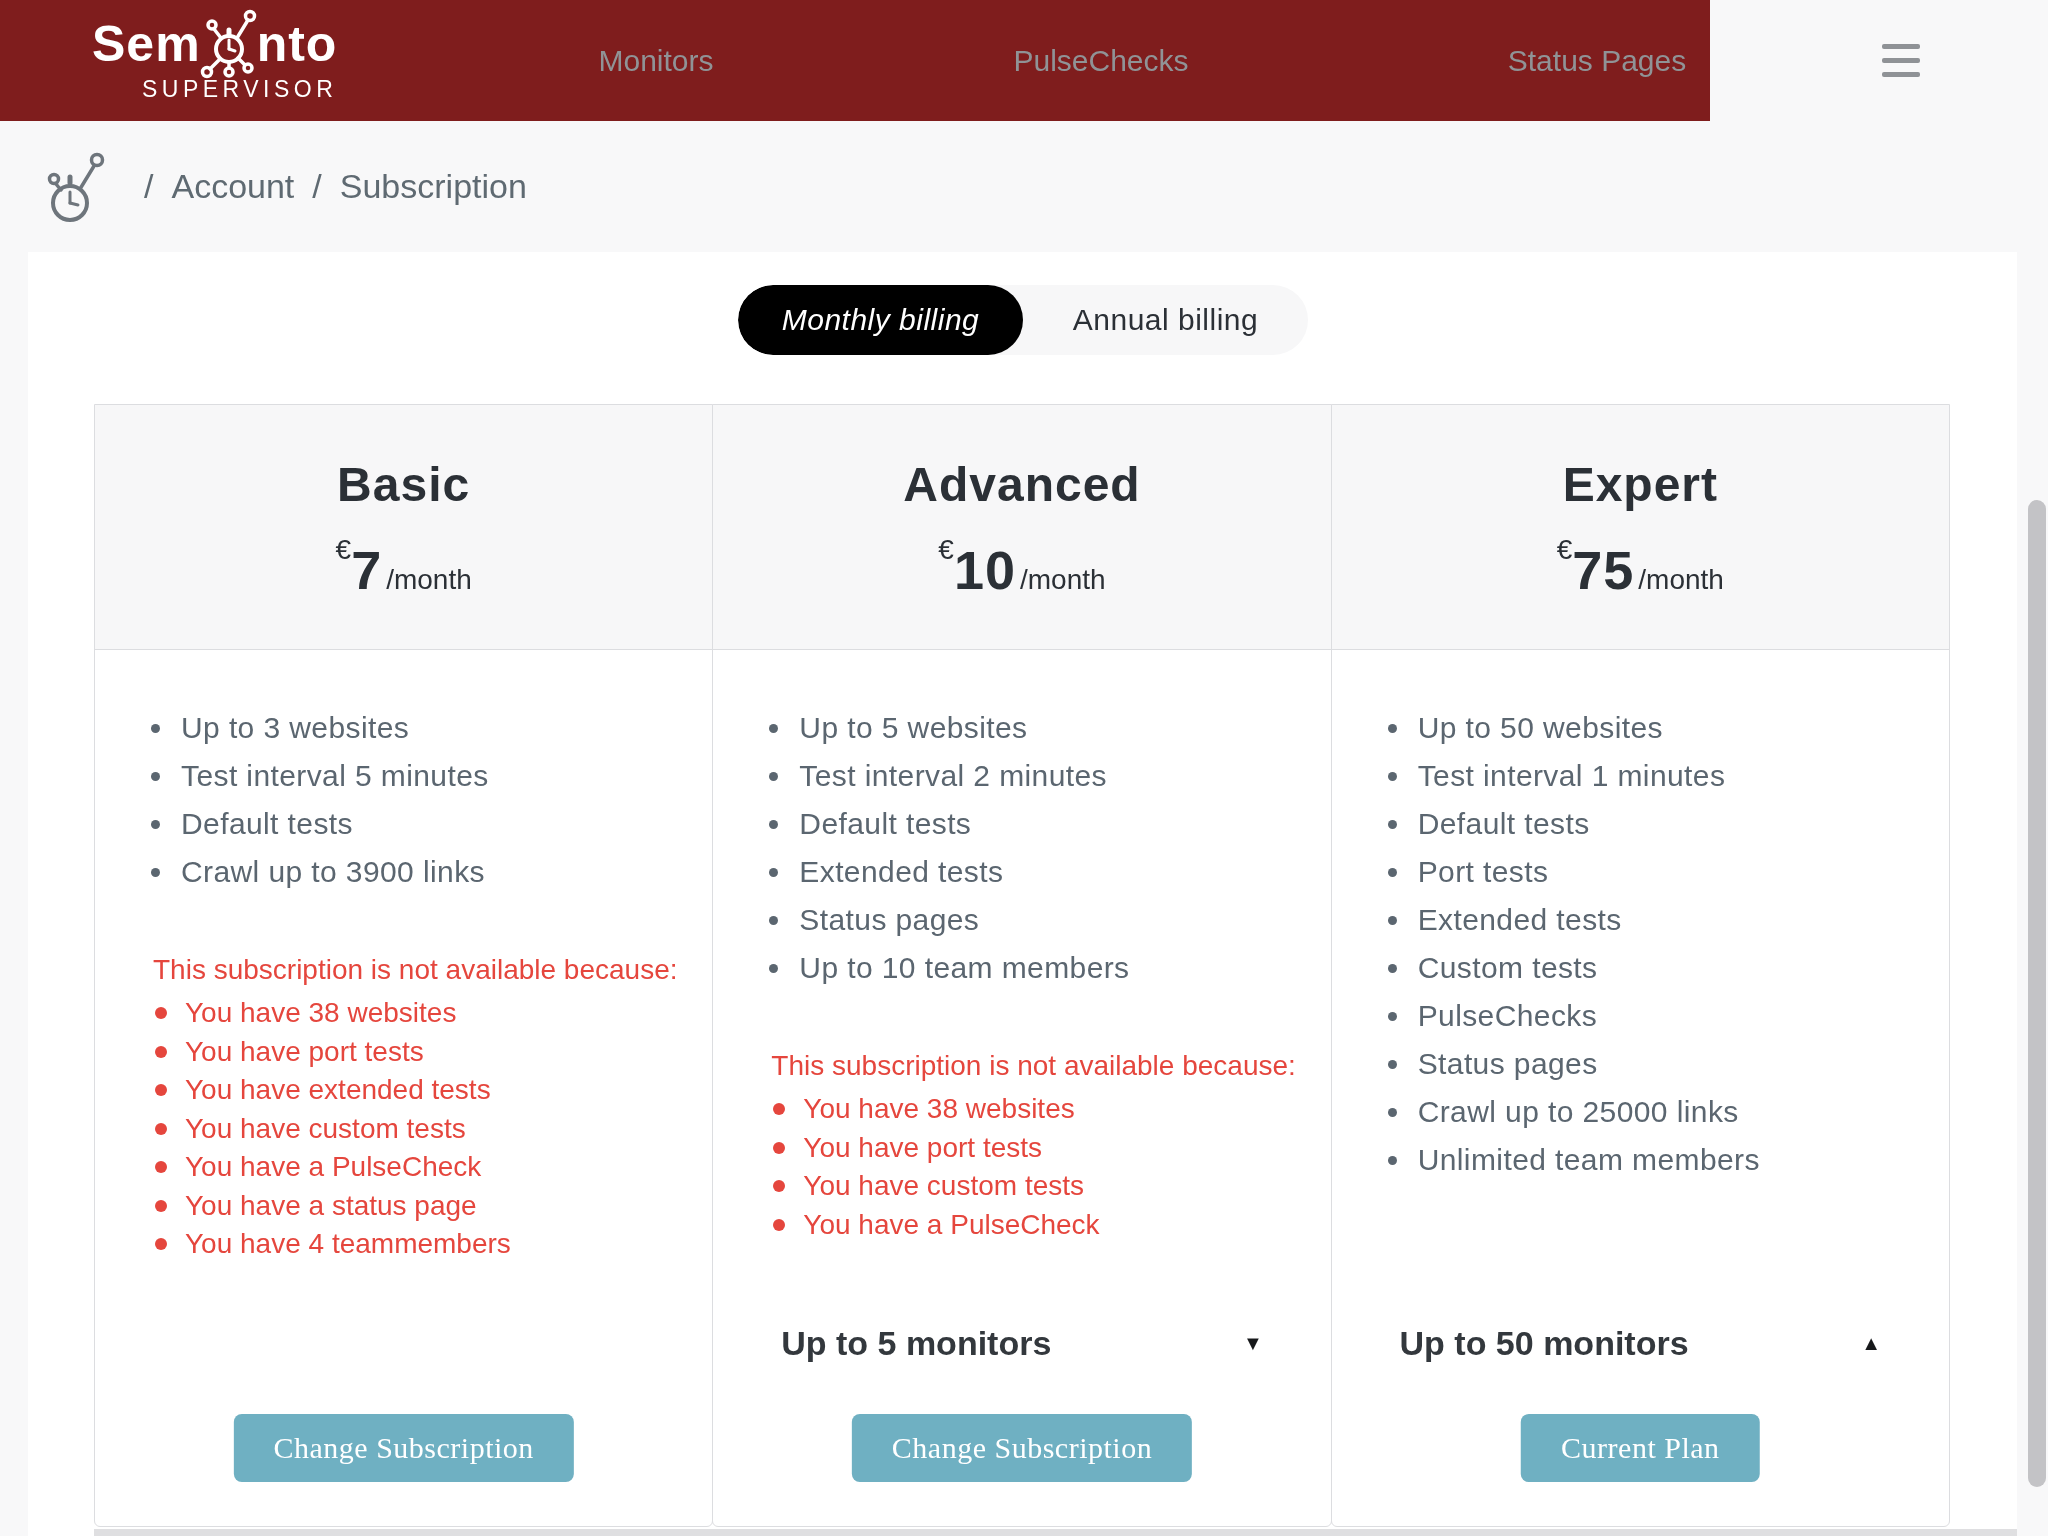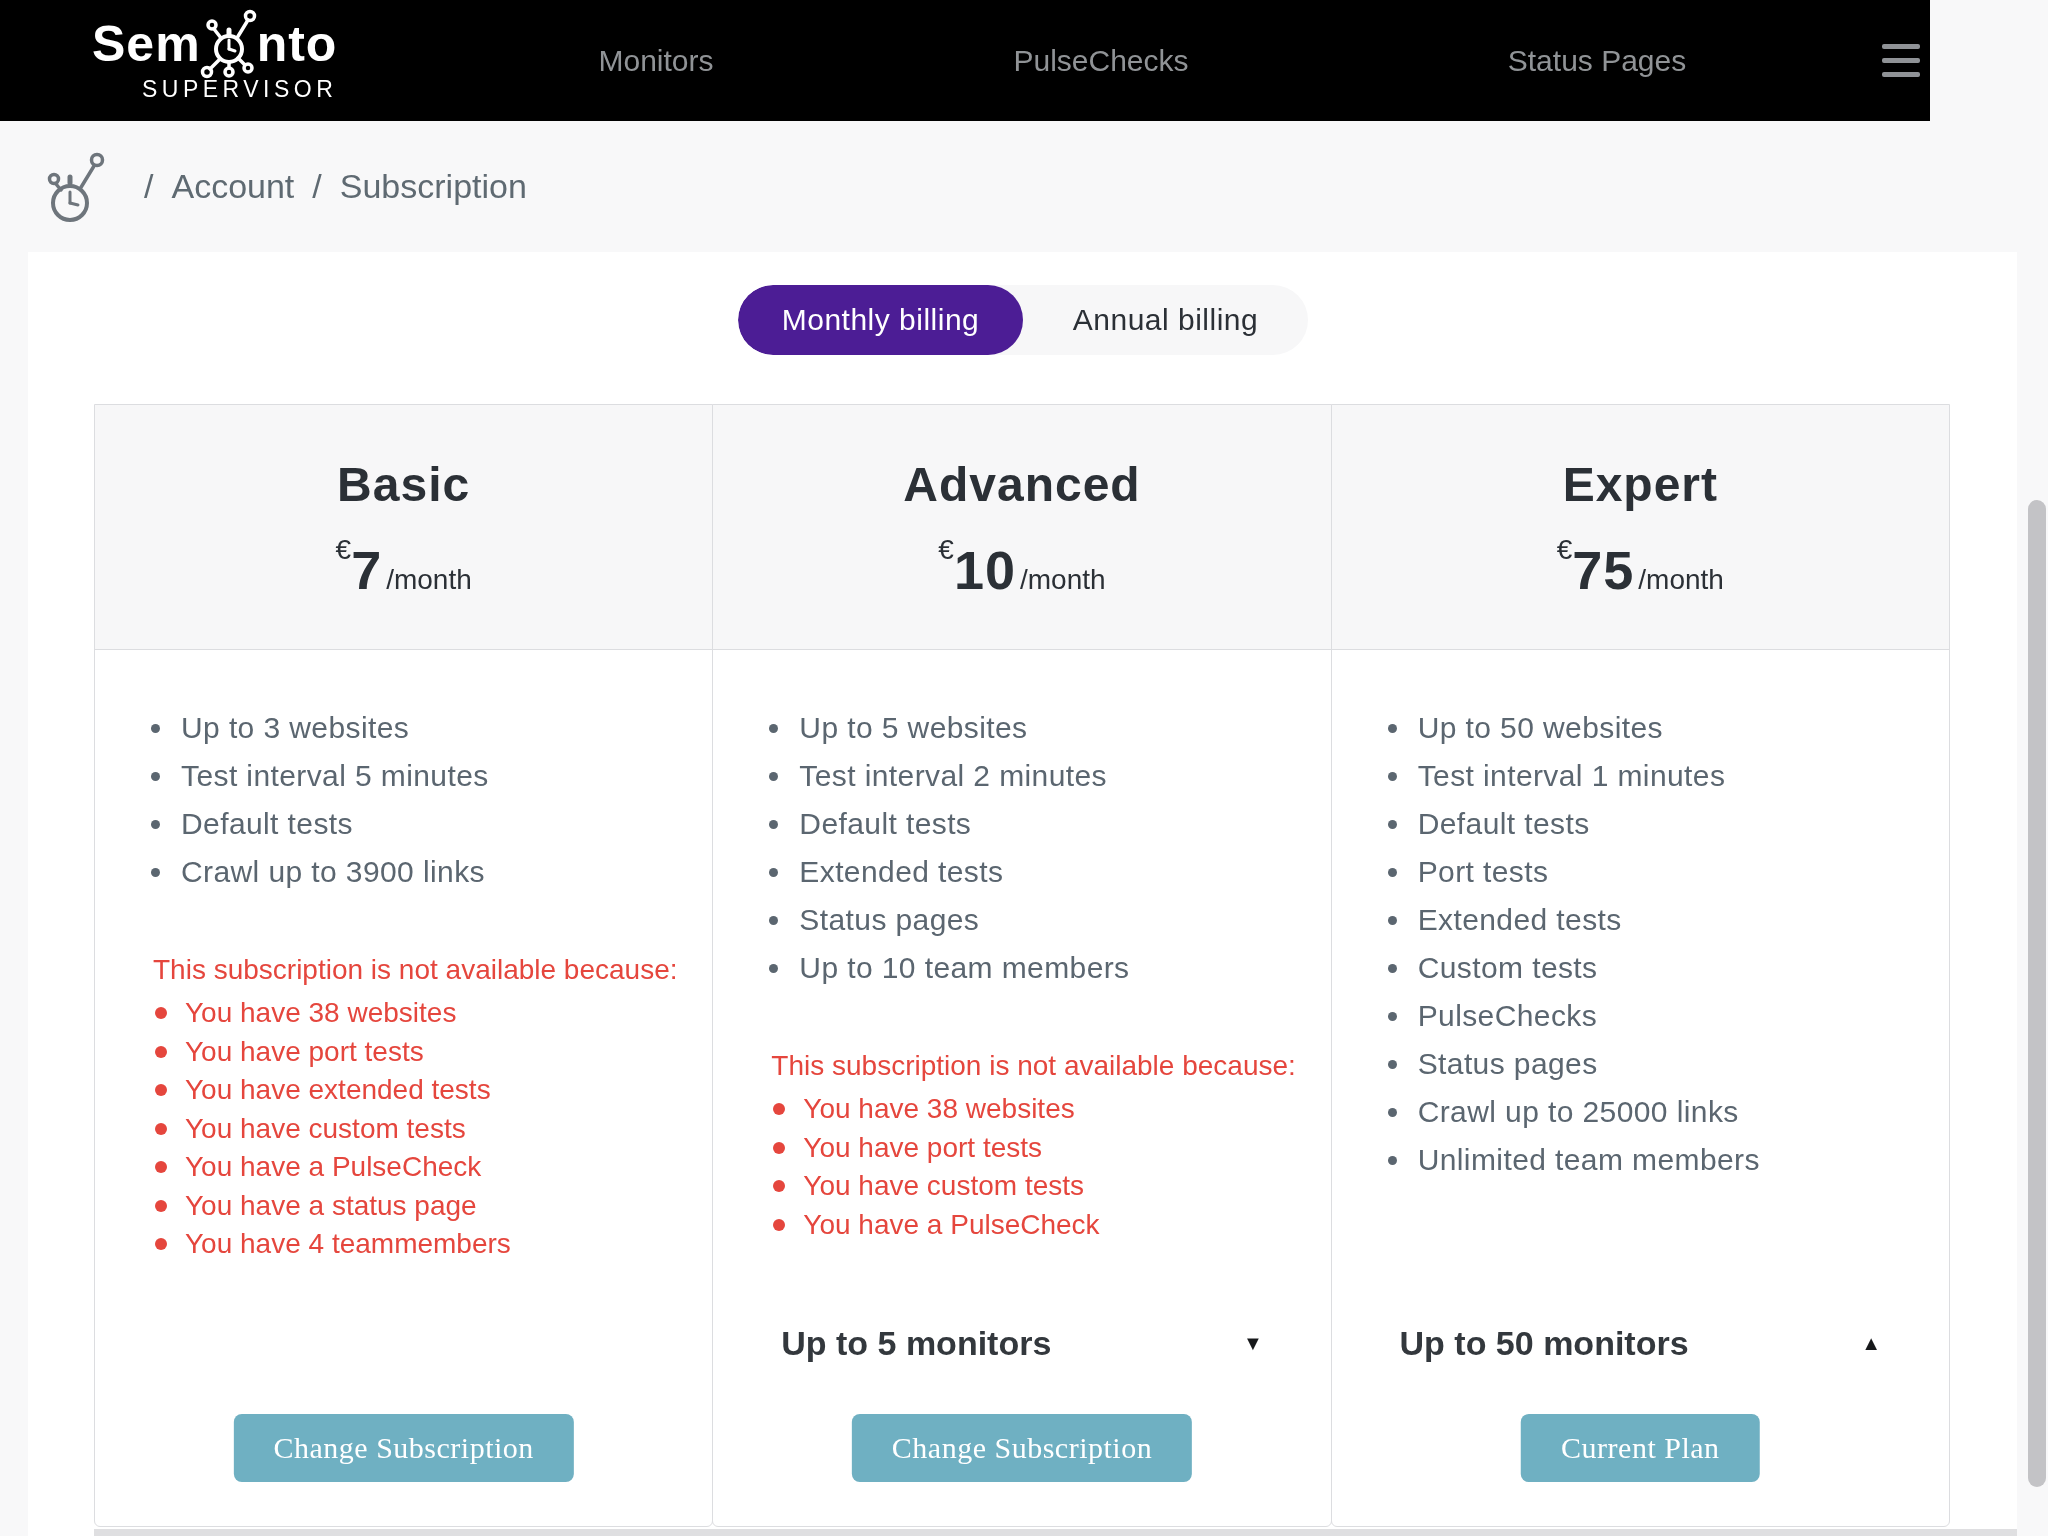--- a/index.html
+++ b/index.html
@@ -7,22 +7,22 @@
   body {
     position:relative;
     font-family:"Liberation Sans", sans-serif;
     background:#f8f8f9;
     overflow:hidden;
     color:#2b3036;
   }
 
   
   .header {
-    position:absolute; top:0; left:0; width:1930px; height:121px;
-    background:#000000;
+    position:absolute; top:0; left:0; width:1710px; height:121px;
+    background:#7f1d1d;
   }
   .logo {
     position:absolute; left:92px; top:8px;
     display:flex; flex-direction:column; cursor:pointer;
   }
   .logo-row { display:flex; align-items:center; color:#ffffff;
     font-size:50px; font-weight:700; letter-spacing:1px; height:72px; }
   .logo-row svg { overflow:visible; margin:0 3px; }
   .logo-sub { color:#ffffff; font-size:23px; letter-spacing:4.5px;
     align-self:flex-end; margin-top:-4px; font-weight:400; }
@@ -58,21 +58,21 @@
 
   
   .toggle {
     position:absolute; left:710px; top:33px; width:570px; height:70px;
     background:#f7f7f8; border-radius:35px; display:flex; overflow:hidden;
   }
   .toggle .seg {
     flex:1; display:flex; align-items:center; justify-content:center;
     font-size:30px; cursor:pointer; border-radius:35px; letter-spacing:0.5px;
   }
-  .toggle .seg.active { background:#4c1d95; color:#ffffff; }
+  .toggle .seg.active { background:#000000; color:#ffffff;font-style:italic; }
   .toggle .seg.inactive { color:#2b3036; }
 
   
   .cards {
     position:absolute; left:66px; top:152px; width:1856px; height:1123px;
     display:flex;
   }
   .card {
     flex:1; position:relative; background:#ffffff;
     border:1px solid #dcdde0; margin-left:-1px;

